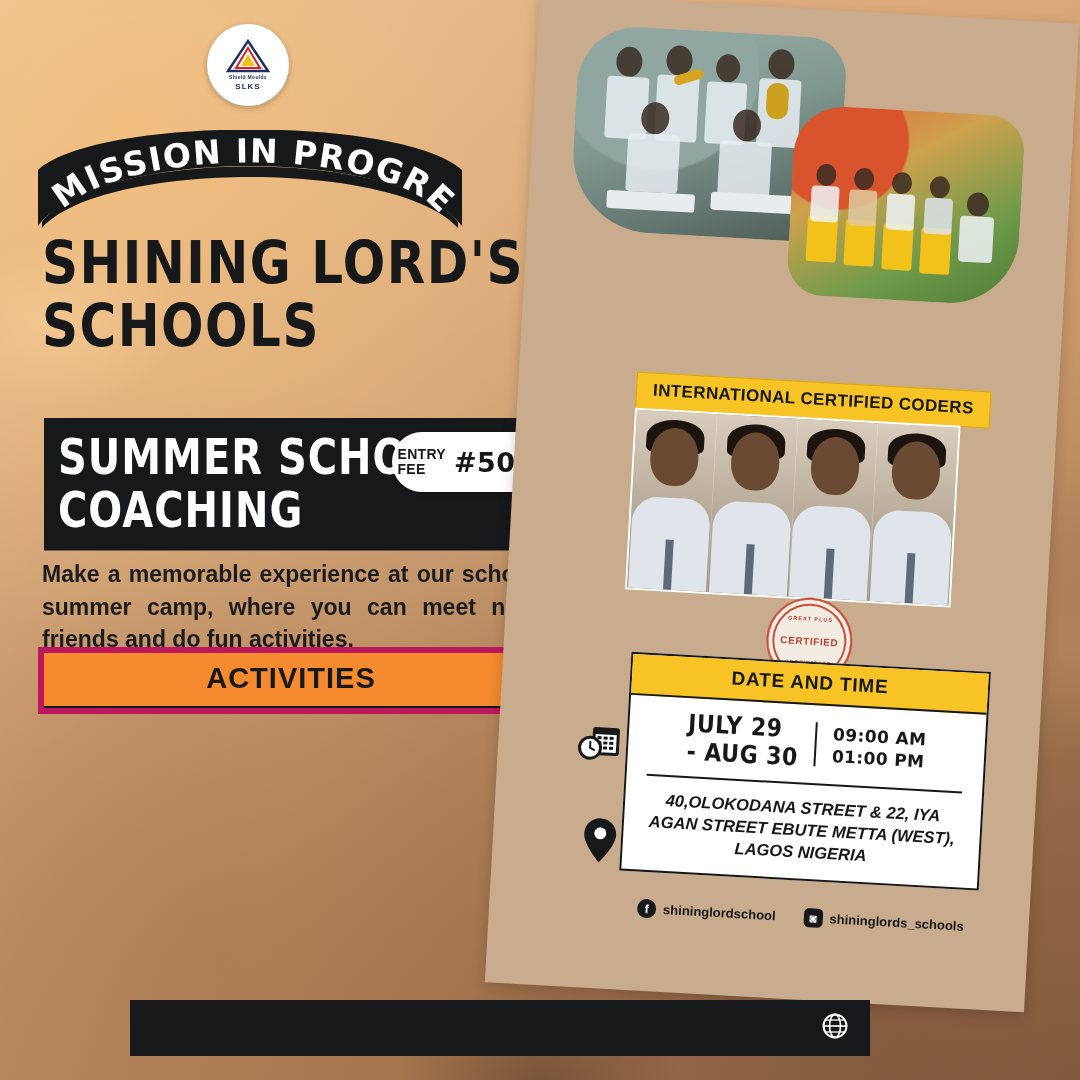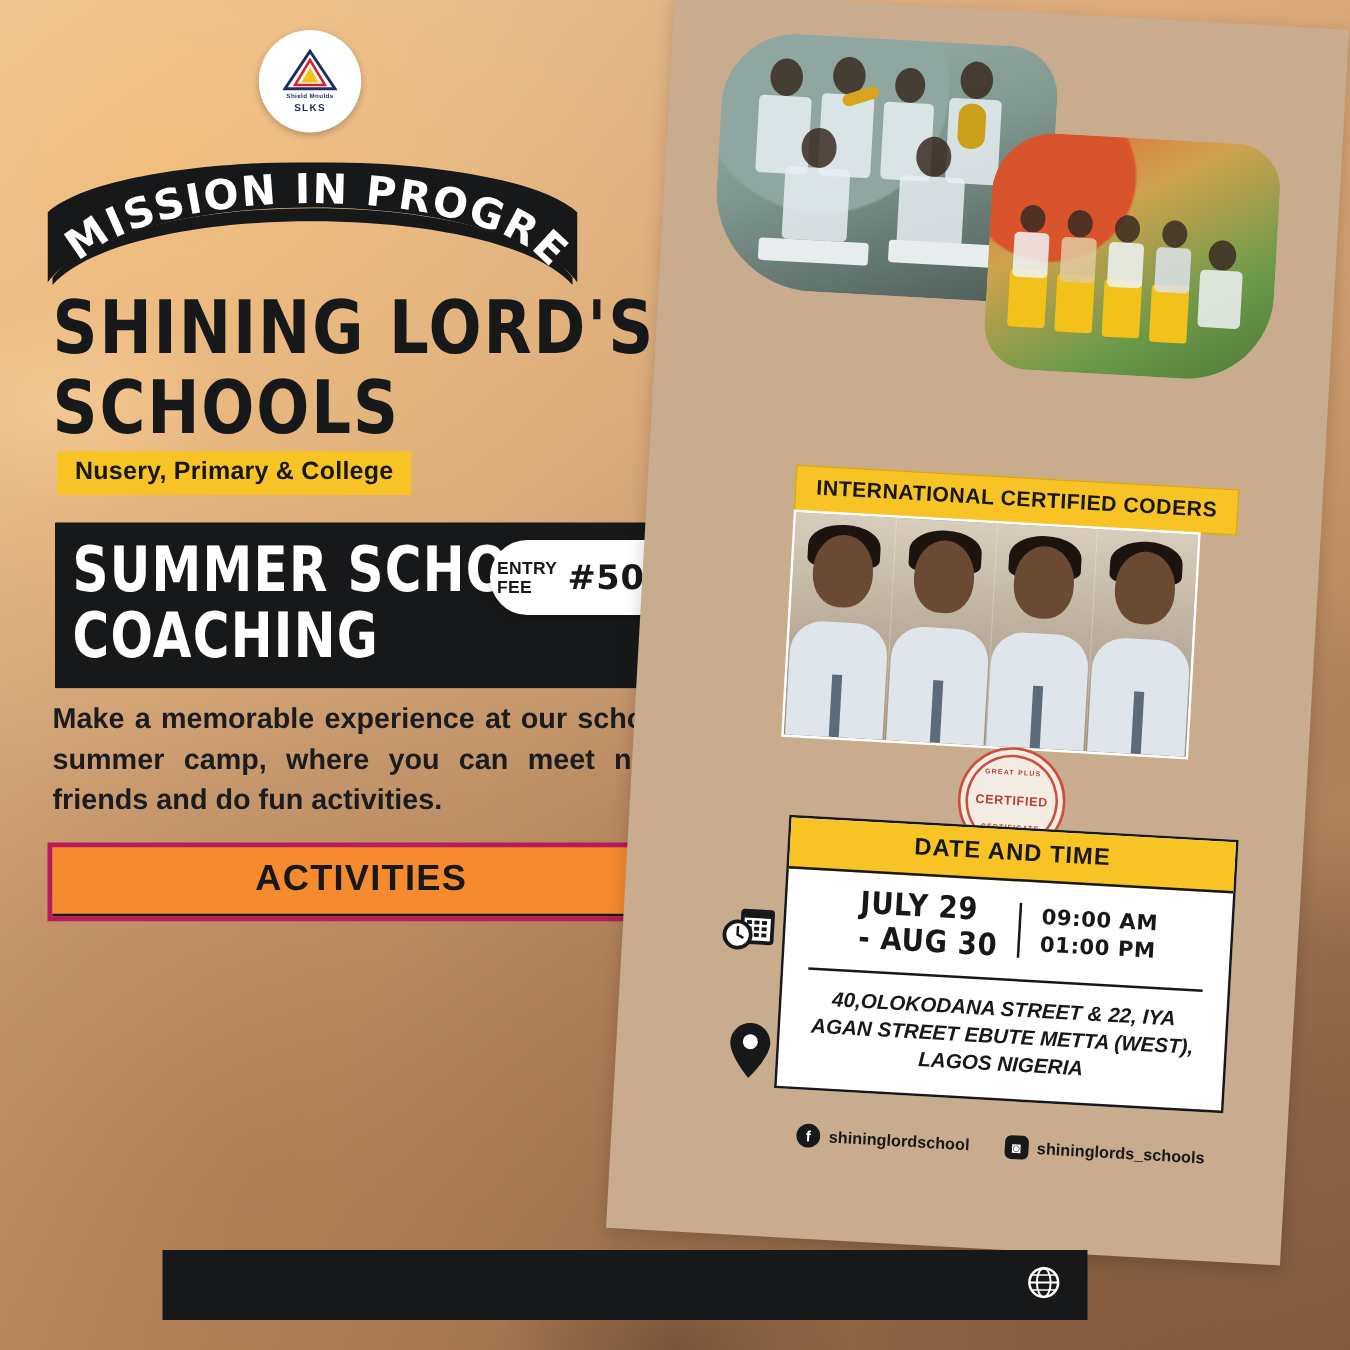--- a/index.html
+++ b/index.html
@@ -172,24 +172,24 @@
     color: #1b1c1f;
     font-size: 23px;
     font-weight: bold;
     line-height: 1.42;
     text-align: justify;
   }
 
   .activities-card {
     position: absolute;
     left: 38px;
-    top: 674px;
+    top: 647px;
     width: 494px;
     background: #fca5a5;
-    border: 4px solid #be185d;
+    border: 6px solid #be185d;
   }
   .activities-header {
     background: #f58a2e;
     border-bottom: 2px solid #17181a;
     text-align: center;
     color: #17181a;
     font-size: 29px;
     font-weight: bold;
     letter-spacing: 1px;
     padding: 9px 0 11px 0;
@@ -538,21 +538,20 @@
         <path id="arcpath" d="M24,82 C80,16 344,16 400,82" fill="none"></path>
       </defs>
       <text font-family="DejaVu Sans, sans-serif" font-size="33" font-weight="bold" fill="#ffffff" letter-spacing="1.5">
         <textPath href="#arcpath" startOffset="50%" text-anchor="middle">ADMISSION IN PROGRESS</textPath>
       </text>
     </svg>
   </div>
 
   <div class="school-name">SHINING LORD'S SCHOOLS</div>
 
-  <div class="yellow-chip">Nusery, Primary &amp; College</div>
 
   <div class="black-title">SUMMER SCHOOL COACHING</div>
 
   <div class="fee-pill">
     <div class="fee-small">
       <div>ENTRY</div>
       <div>FEE</div>
     </div>
     <div class="fee-amount">#5000</div>
     <div class="fee-small">

